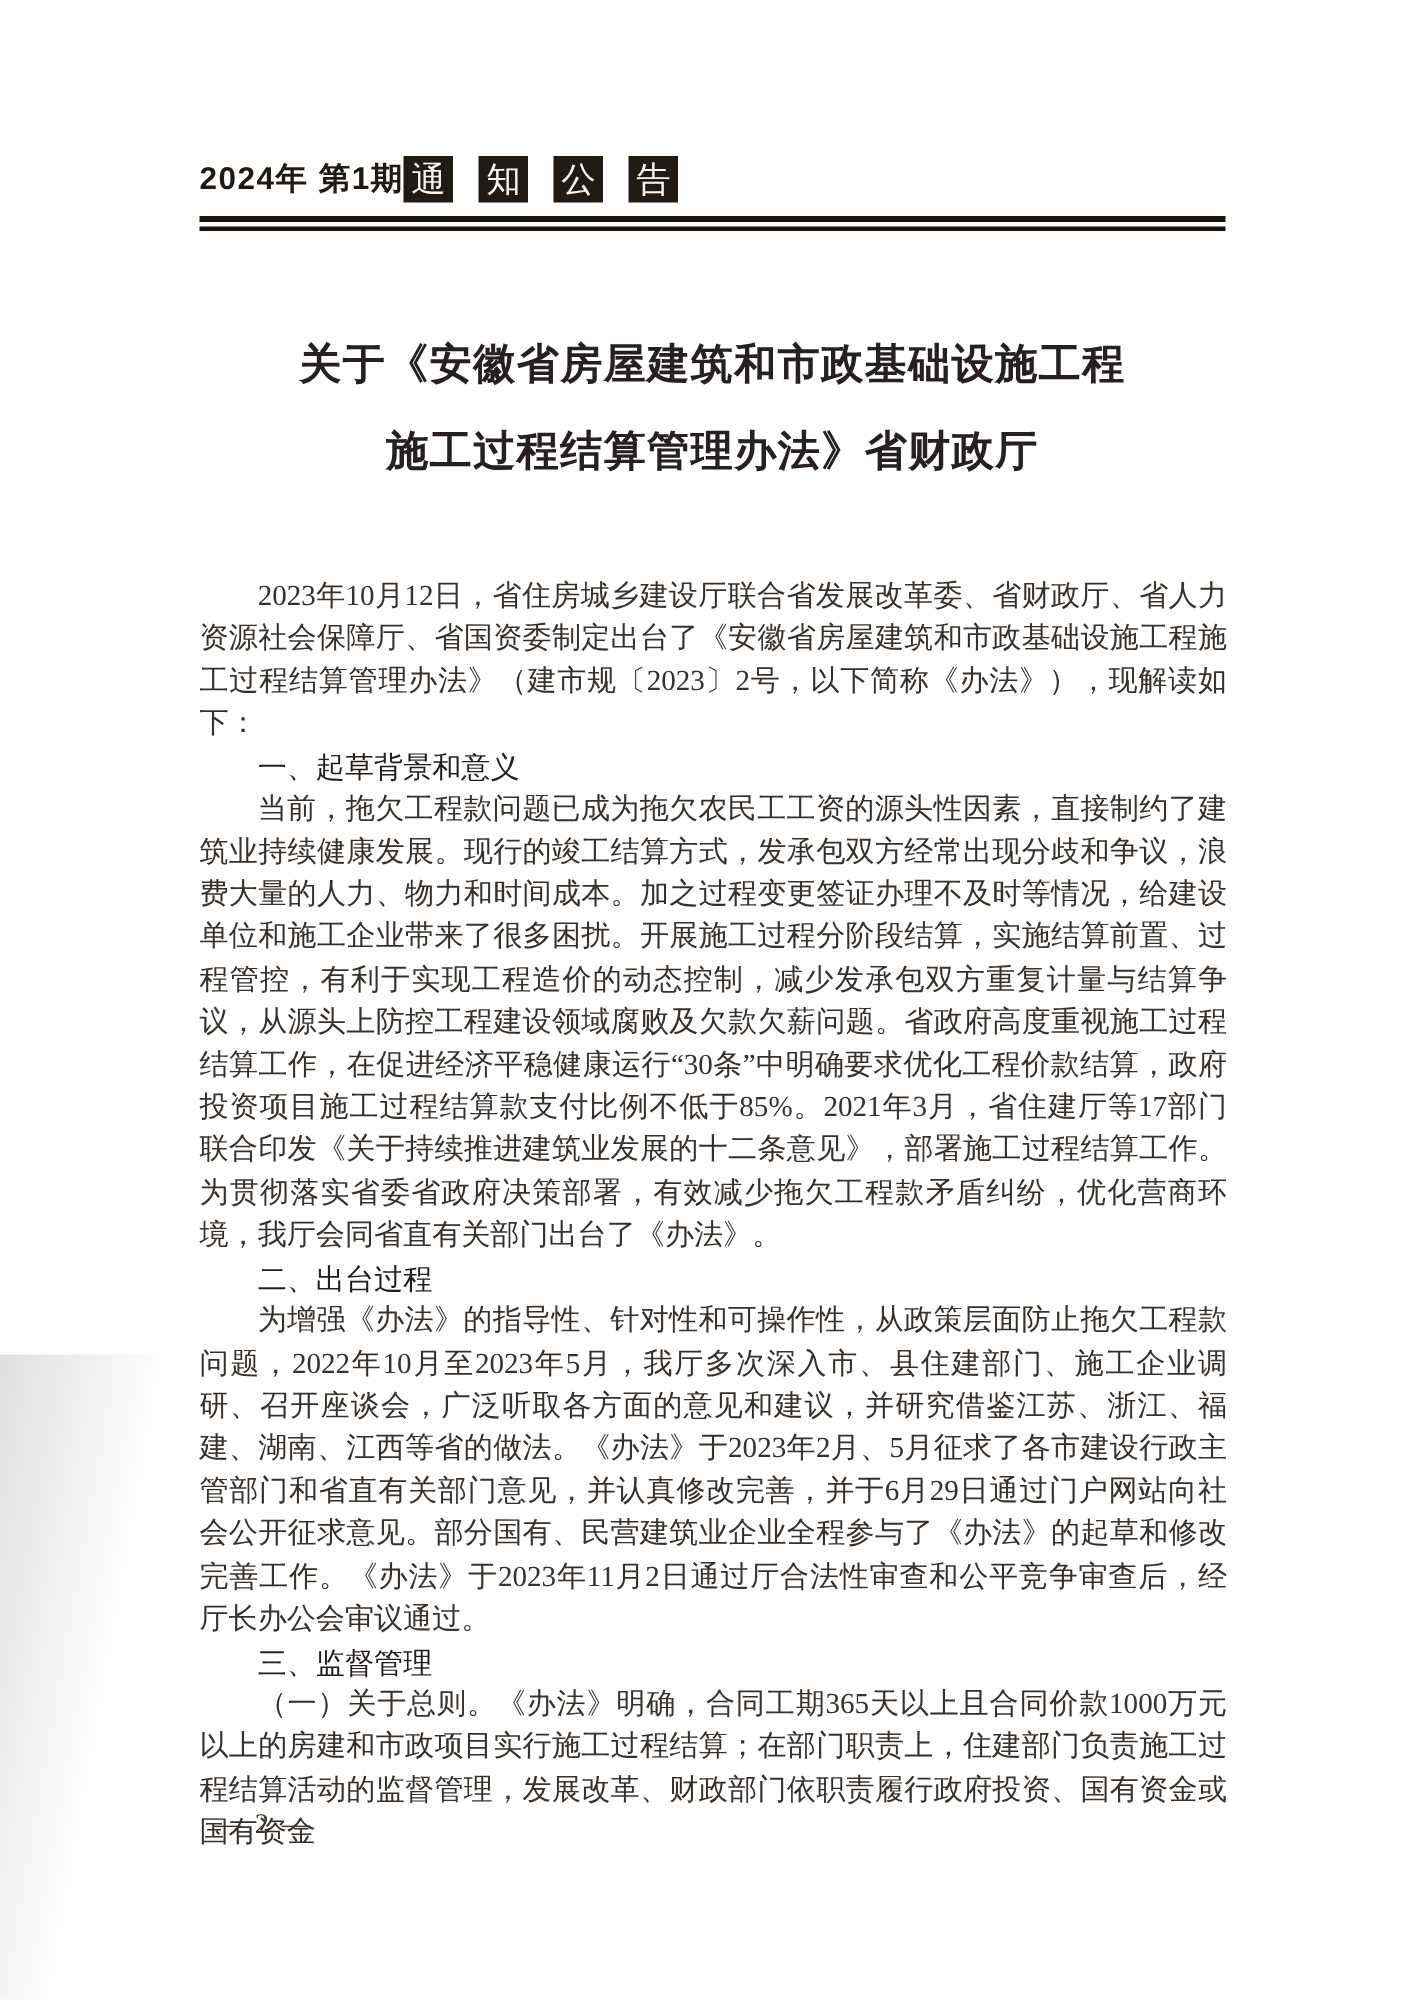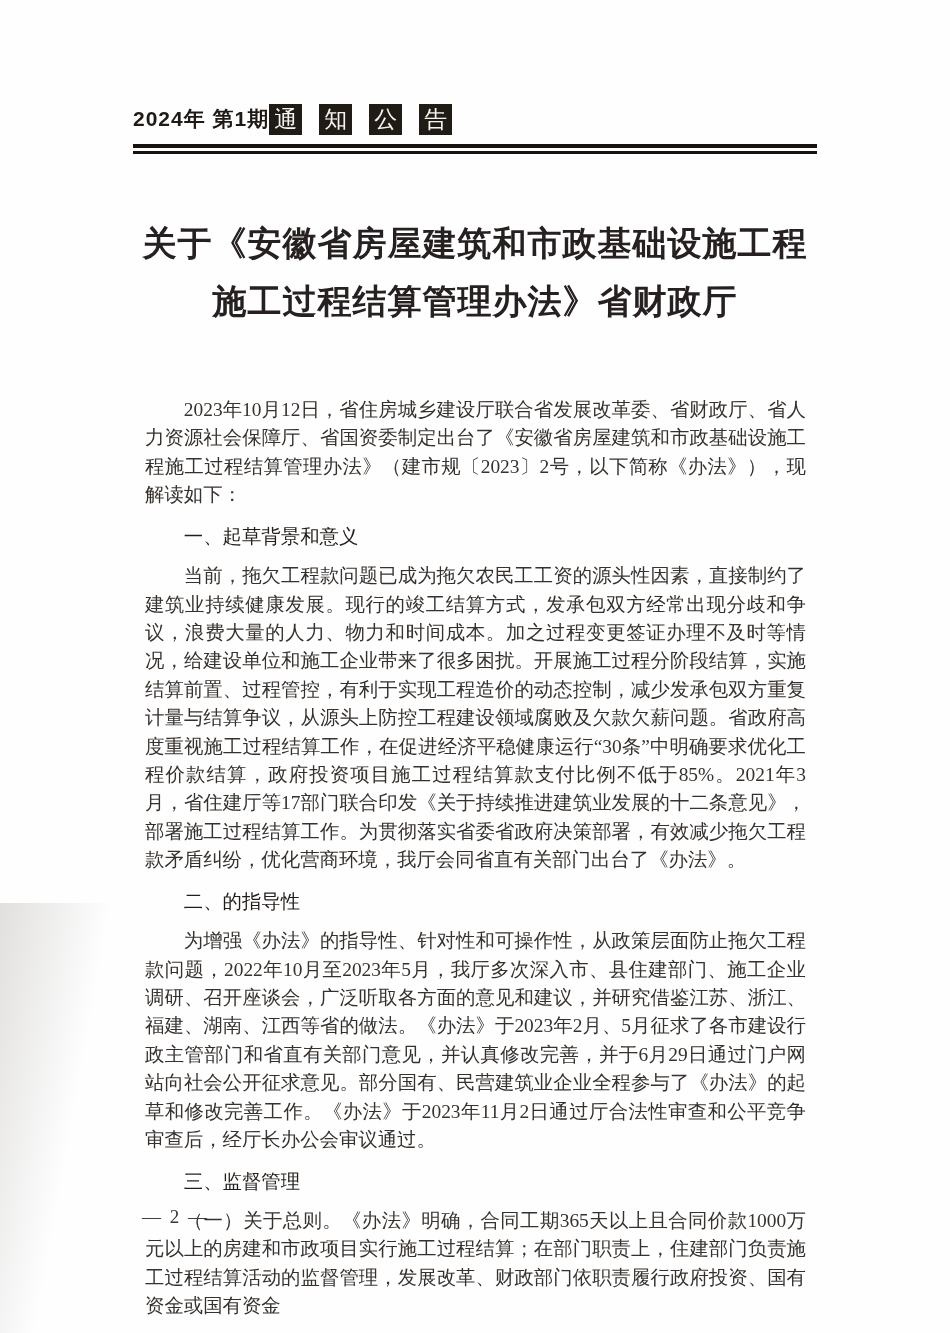--- a/index.html
+++ b/index.html
@@ -33,32 +33,32 @@
     padding-top:3px;
     box-sizing:content-box;
   }
   .double-rule::after{
     content:"";display:block;height:2.5px;background:#17120e;
   }
 
   
   .doc-title{
     position:absolute;left:133px;top:215px;width:684px;
-    text-align:center;font-weight:700;font-size:34px;line-height:58px;
+    text-align:center;font-weight:700;font-size:28px;line-height:58px;
     color:#262120;letter-spacing:1px;
     font-family:"Liberation Serif","DejaVu Serif",serif;
   }
 
   
   .body-text{
     position:absolute;left:133px;top:384px;width:685px;
     font-size:19.4px;line-height:28.42px;
     text-align:justify;text-justify:inter-character;
   }
-  .body-text p{margin:12px;text-indent:2em;}
+  .body-text p{margin:0;text-indent:2em;}
   .body-text .heading{
     font-family:"Liberation Sans","DejaVu Sans",sans-serif;
     font-weight:400;color:#221d1a;
   }
 
   
   .page-number{
     position:absolute;left:142px;top:1206px;
     font-size:19px;color:#3a3632;letter-spacing:2px;
   }
@@ -89,21 +89,21 @@
 
   <div class="doc-title">
     <div>关于《安徽省房屋建筑和市政基础设施工程</div>
     <div>施工过程结算管理办法》省财政厅</div>
   </div>
 
   <div class="body-text">
     <p>2023年10月12日，省住房城乡建设厅联合省发展改革委、省财政厅、省人力资源社会保障厅、省国资委制定出台了《安徽省房屋建筑和市政基础设施工程施工过程结算管理办法》（建市规〔2023〕2号，以下简称《办法》），现解读如下：</p>
     <p class="heading">一、起草背景和意义</p>
     <p>当前，拖欠工程款问题已成为拖欠农民工工资的源头性因素，直接制约了建筑业持续健康发展。现行的竣工结算方式，发承包双方经常出现分歧和争议，浪费大量的人力、物力和时间成本。加之过程变更签证办理不及时等情况，给建设单位和施工企业带来了很多困扰。开展施工过程分阶段结算，实施结算前置、过程管控，有利于实现工程造价的动态控制，减少发承包双方重复计量与结算争议，从源头上防控工程建设领域腐败及欠款欠薪问题。省政府高度重视施工过程结算工作，在促进经济平稳健康运行“30条”中明确要求优化工程价款结算，政府投资项目施工过程结算款支付比例不低于85%。2021年3月，省住建厅等17部门联合印发《关于持续推进建筑业发展的十二条意见》，部署施工过程结算工作。为贯彻落实省委省政府决策部署，有效减少拖欠工程款矛盾纠纷，优化营商环境，我厅会同省直有关部门出台了《办法》。</p>
-    <p class="heading">二、的指导性</p>
+    <p class="heading">二、出台过程</p>
     <p>为增强《办法》的指导性、针对性和可操作性，从政策层面防止拖欠工程款问题，2022年10月至2023年5月，我厅多次深入市、县住建部门、施工企业调研、召开座谈会，广泛听取各方面的意见和建议，并研究借鉴江苏、浙江、福建、湖南、江西等省的做法。《办法》于2023年2月、5月征求了各市建设行政主管部门和省直有关部门意见，并认真修改完善，并于6月29日通过门户网站向社会公开征求意见。部分国有、民营建筑业企业全程参与了《办法》的起草和修改完善工作。《办法》于2023年11月2日通过厅合法性审查和公平竞争审查后，经厅长办公会审议通过。</p>
     <p class="heading">三、监督管理</p>
     <p>（一）关于总则。《办法》明确，合同工期365天以上且合同价款1000万元以上的房建和市政项目实行施工过程结算；在部门职责上，住建部门负责施工过程结算活动的监督管理，发展改革、财政部门依职责履行政府投资、国有资金或国有资金</p>
   </div>
 
   <div class="page-number">— 2 —</div>
 
   <div class="scan-shade"></div>
 
 </div>

